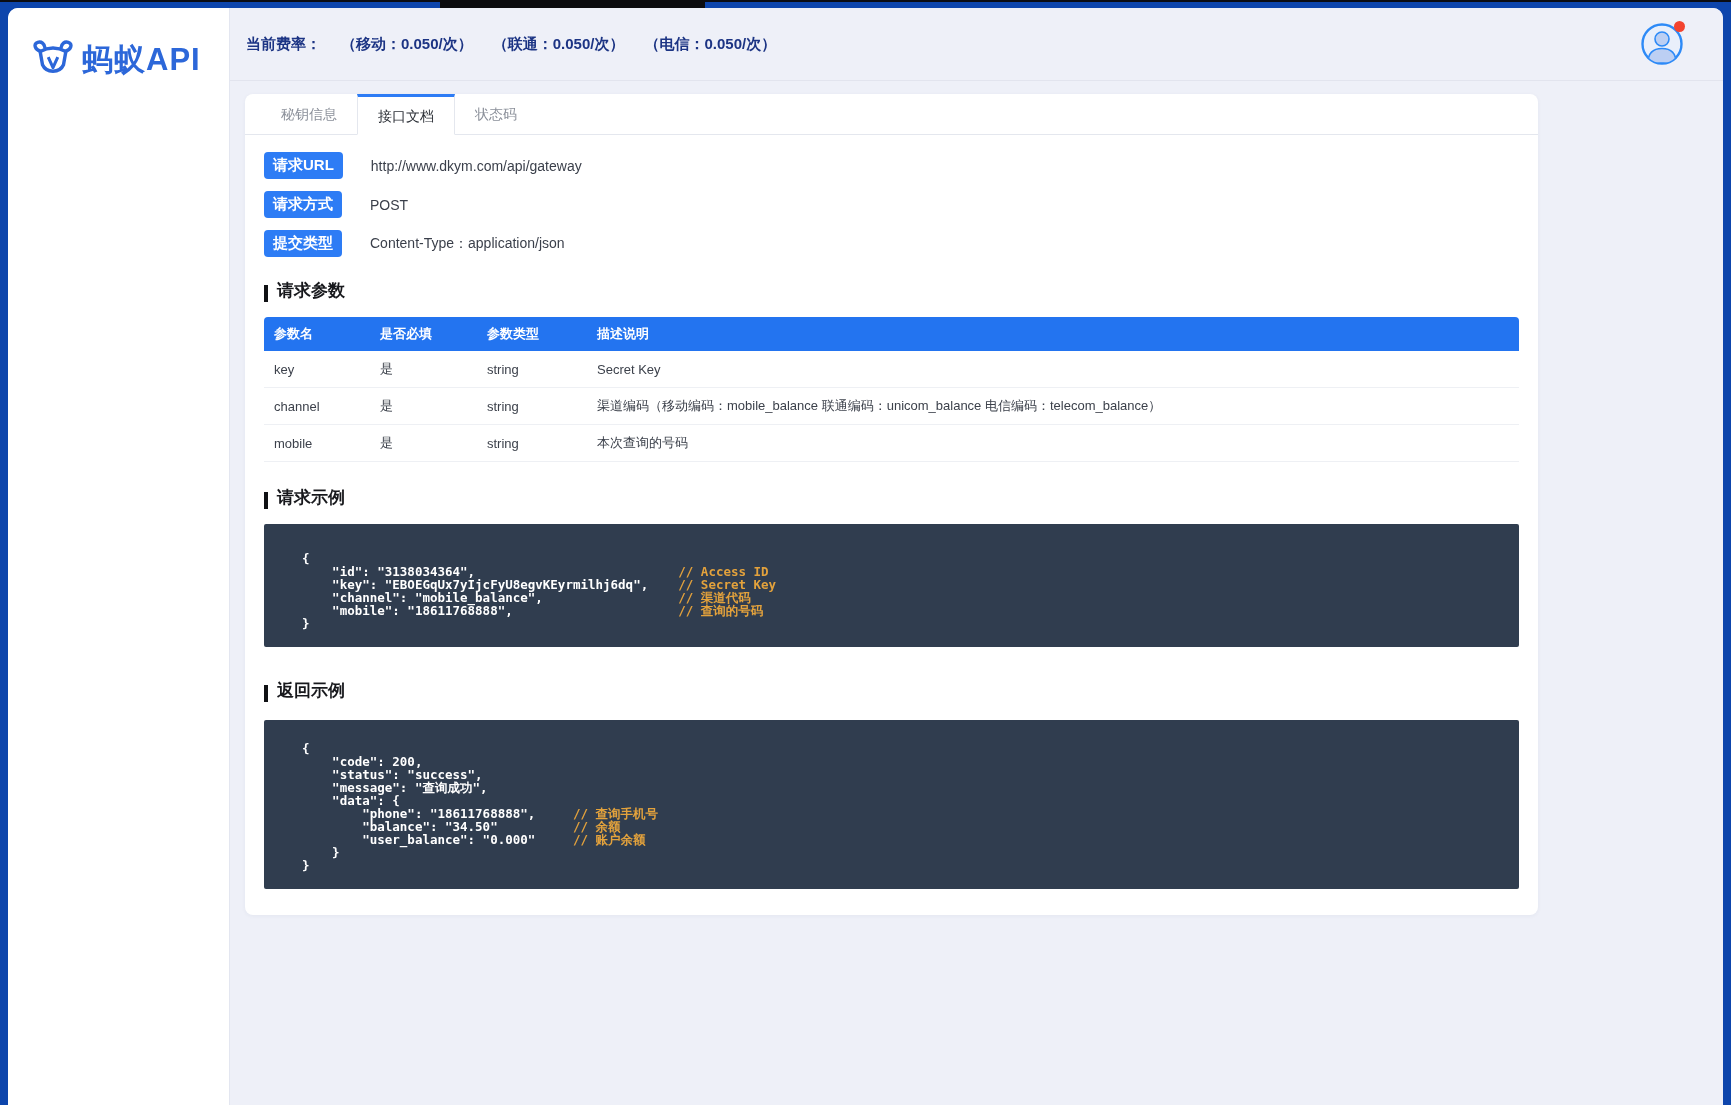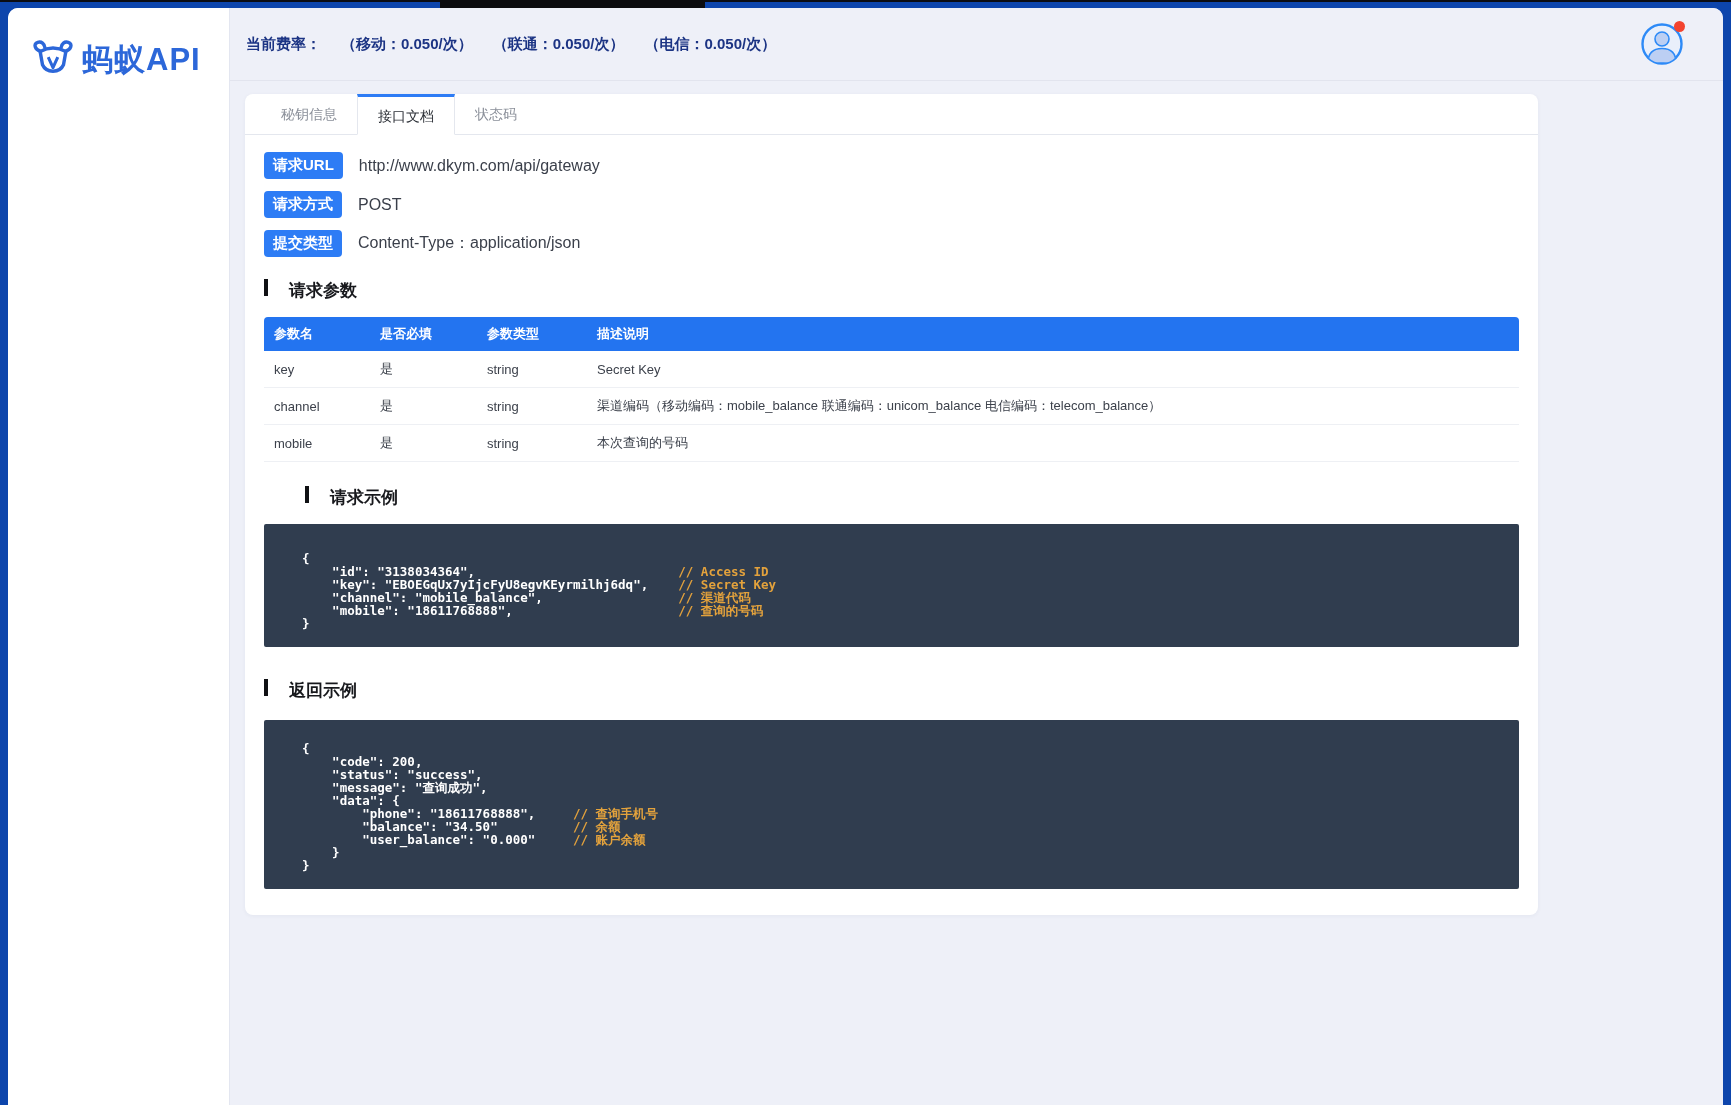--- a/index.html
+++ b/index.html
@@ -31,23 +31,23 @@
   
   .main{flex:1;padding:13px 16px 0 15px;}
   .card{width:1293px;background:#fff;border-radius:8px;box-shadow:0 1px 4px rgba(30,50,90,.05);overflow:hidden;}
   .tabbar{height:41px;border-bottom:1px solid var(--line);padding-left:16px;display:flex;align-items:stretch;}
   .tab{font-size:14px;color:#8a8f99;padding:0 20px;line-height:40px;cursor:pointer;background:transparent;border:none;}
   .tab.active{color:#2b2f36;background:#fff;border-left:1px solid var(--line);border-right:1px solid var(--line);border-top:3px solid var(--accent);line-height:36px;margin-bottom:-1px;border-bottom:1px solid #fff;}
   .card-body{padding:17px 19px 26px 19px;}
   
   .meta-row{display:flex;align-items:center;margin-bottom:12px;}
   .badge{background:var(--accent);color:#fff;font-size:15px;font-weight:bold;border-radius:4px;padding:4px 9px;min-width:58px;text-align:right;}
-  .meta-val{font-size:16px;color:#3a3f4a;margin-left:16px;}
+  .meta-val{font-size:14px;color:#3a3f4a;margin-left:28px;}
   
-  .sec{display:flex;align-items:flex-start;margin:22px 0 15px;gap:12px;}
+  .sec{display:flex;align-items:flex-end;margin:22px 0 15px;}
   .sec .bar{width:4px;height:17px;background:#101114;margin-right:9px;}
   .sec .txt{font-size:17px;font-weight:bold;color:#17181c;}
   
   table{width:100%;border-collapse:collapse;}
   thead th{background:var(--table-head);color:#fff;font-size:13px;font-weight:bold;text-align:left;padding:8px 10px;}
   thead th:first-child{border-radius:4px 0 0 0;}
   thead th:last-child{border-radius:0 4px 0 0;}
   tbody td{font-size:13px;color:var(--cell);padding:9px 10px;border-bottom:1px solid #eef0f4;height:33px;}
   col.c1{width:106px;}col.c2{width:107px;}col.c3{width:110px;}
   
@@ -154,21 +154,21 @@
                 </tr>
                 <tr>
                   <td>mobile</td>
                   <td>是</td>
                   <td>string</td>
                   <td>本次查询的号码</td>
                 </tr>
               </tbody>
           </table>
 
-          <h3 class="sec" style="margin-top:24px;margin-left:41px;">
+          <h3 class="sec" style="margin-top:24px;">
             <span class="bar"></span>
             <span class="txt">请求示例</span>
           </h3>
           <div class="code" id="code-request">
               <div class="ln"><span>{</span></div>
               <div class="ln"><span>    "id": "3138034364",                           </span><span class="cmt">// Access ID</span></div>
               <div class="ln"><span>    "key": "EBOEGqUx7yIjcFyU8egvKEyrmilhj6dq",    </span><span class="cmt">// Secret Key</span></div>
               <div class="ln"><span>    "channel": "mobile_balance",                  </span><span class="cmt">// 渠道代码</span></div>
               <div class="ln"><span>    "mobile": "18611768888",                      </span><span class="cmt">// 查询的号码</span></div>
               <div class="ln"><span>}</span></div>

